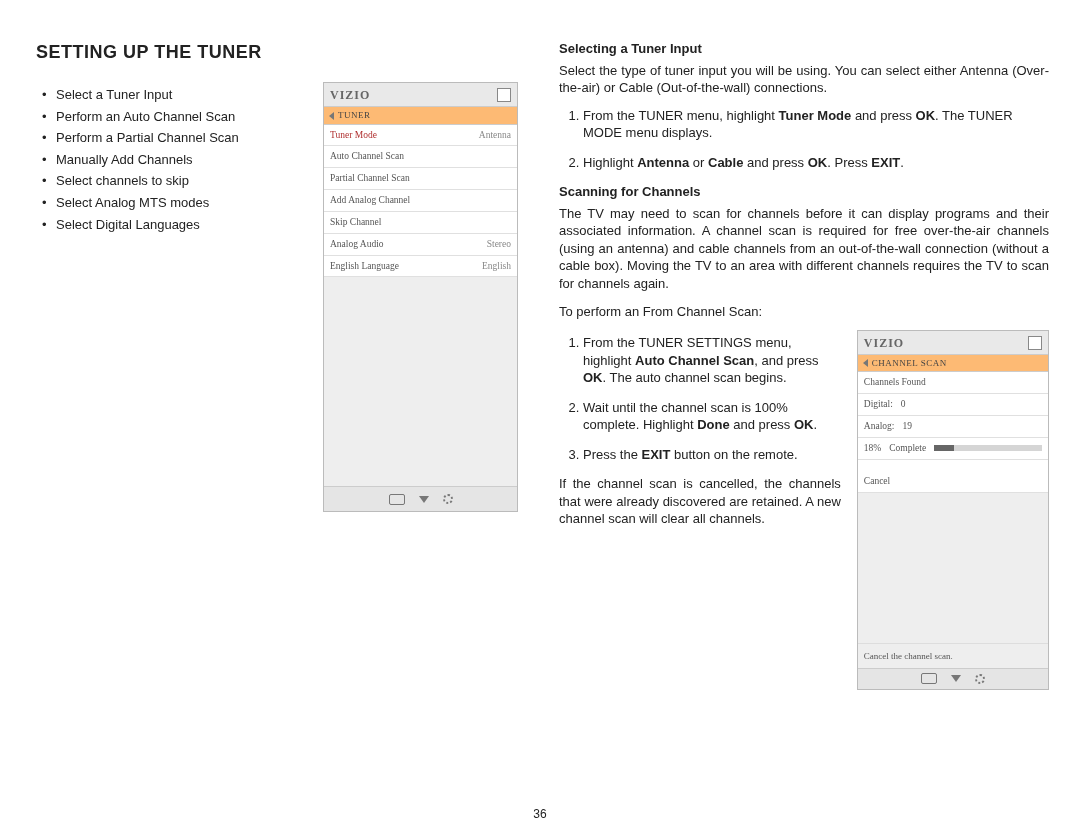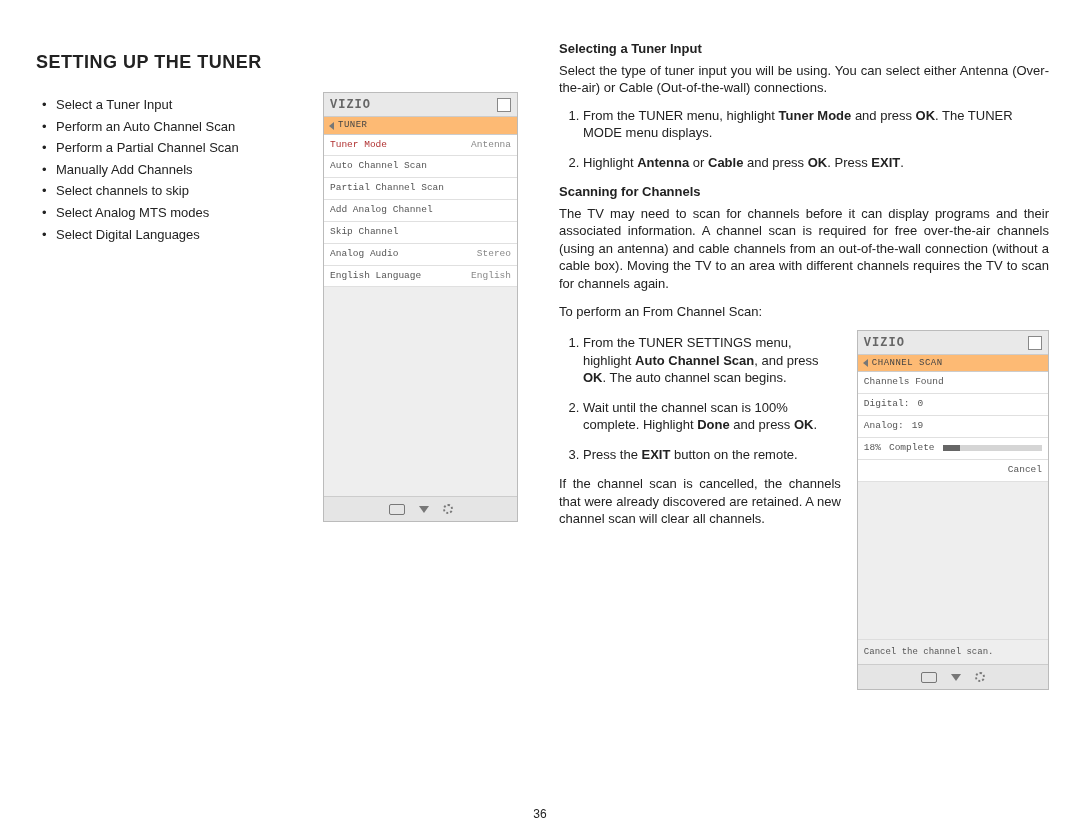--- a/index.html
+++ b/index.html
@@ -23,21 +23,21 @@
     position: relative;
   }
   .col-right {
     width: 490px;
     position: relative;
   }
   h1 {
     font-size: 18px;
     font-weight: 700;
     letter-spacing: 0.5px;
-    margin: 10px 0 18px 0;
+    margin: 0 0 18px 0;
     text-transform: uppercase;
   }
   .sub-head {
     font-weight: 700;
     font-size: 13px;
     margin: 0 0 4px 0;
     display: block;
   }
   p { margin: 0 0 10px 0; }
   .justify { text-align: justify; }
@@ -67,21 +67,21 @@
   .left-inner { display: flex; gap: 12px; align-items: flex-start; }
   .left-text { width: 275px; }
   .screenshot-wrap { width: 200px; }
   .right-inner-row { display:flex; gap: 16px; align-items:flex-start; }
   .right-text-narrow { width: 286px; }
 
   
   .vizio-menu {
     border: 1px solid #bbb;
     background: #f3f3f3;
-    font-family: Liberation Mono, monospace;
+    font-family: Liberation Serif, serif;
     font-size: 10px;
     color: #555;
     width: 195px;
     box-sizing: border-box;
     display:flex;
     flex-direction:column;
   }
   .vm-header {
     display:flex;
     justify-content:space-between;
@@ -133,21 +133,21 @@
     width:0;height:0;border-left:5px solid transparent;border-right:5px solid transparent;border-top:7px solid #777;
   }
   .ic-gear {
     width:10px; height:10px; border-radius:50%; border:2px dotted #777; box-sizing:border-box;
   }
 
   
   .vm-plain-row { padding:4px 6px; border-bottom:1px solid #e0e0e0; font-size:9.5px; display:flex; gap:8px; align-items:center; }
   .progress-bar { flex:1; height:6px; background:#d5d5d5; position:relative; }
   .progress-fill { position:absolute; left:0; top:0; bottom:0; background:#666; }
-  .vm-center { justify-content:flex-end; }
+  .vm-center { justify-content:flex-start;margin-top:11px; }
   .vm-hint { font-size:9px; color:#555; padding:6px; border-top:1px solid #ddd; background:#eee; }
 
   .page-number {
     position: absolute;
     bottom: 12px;
     left: 0;
     right: 0;
     text-align: center;
     font-size: 12px;
   }

